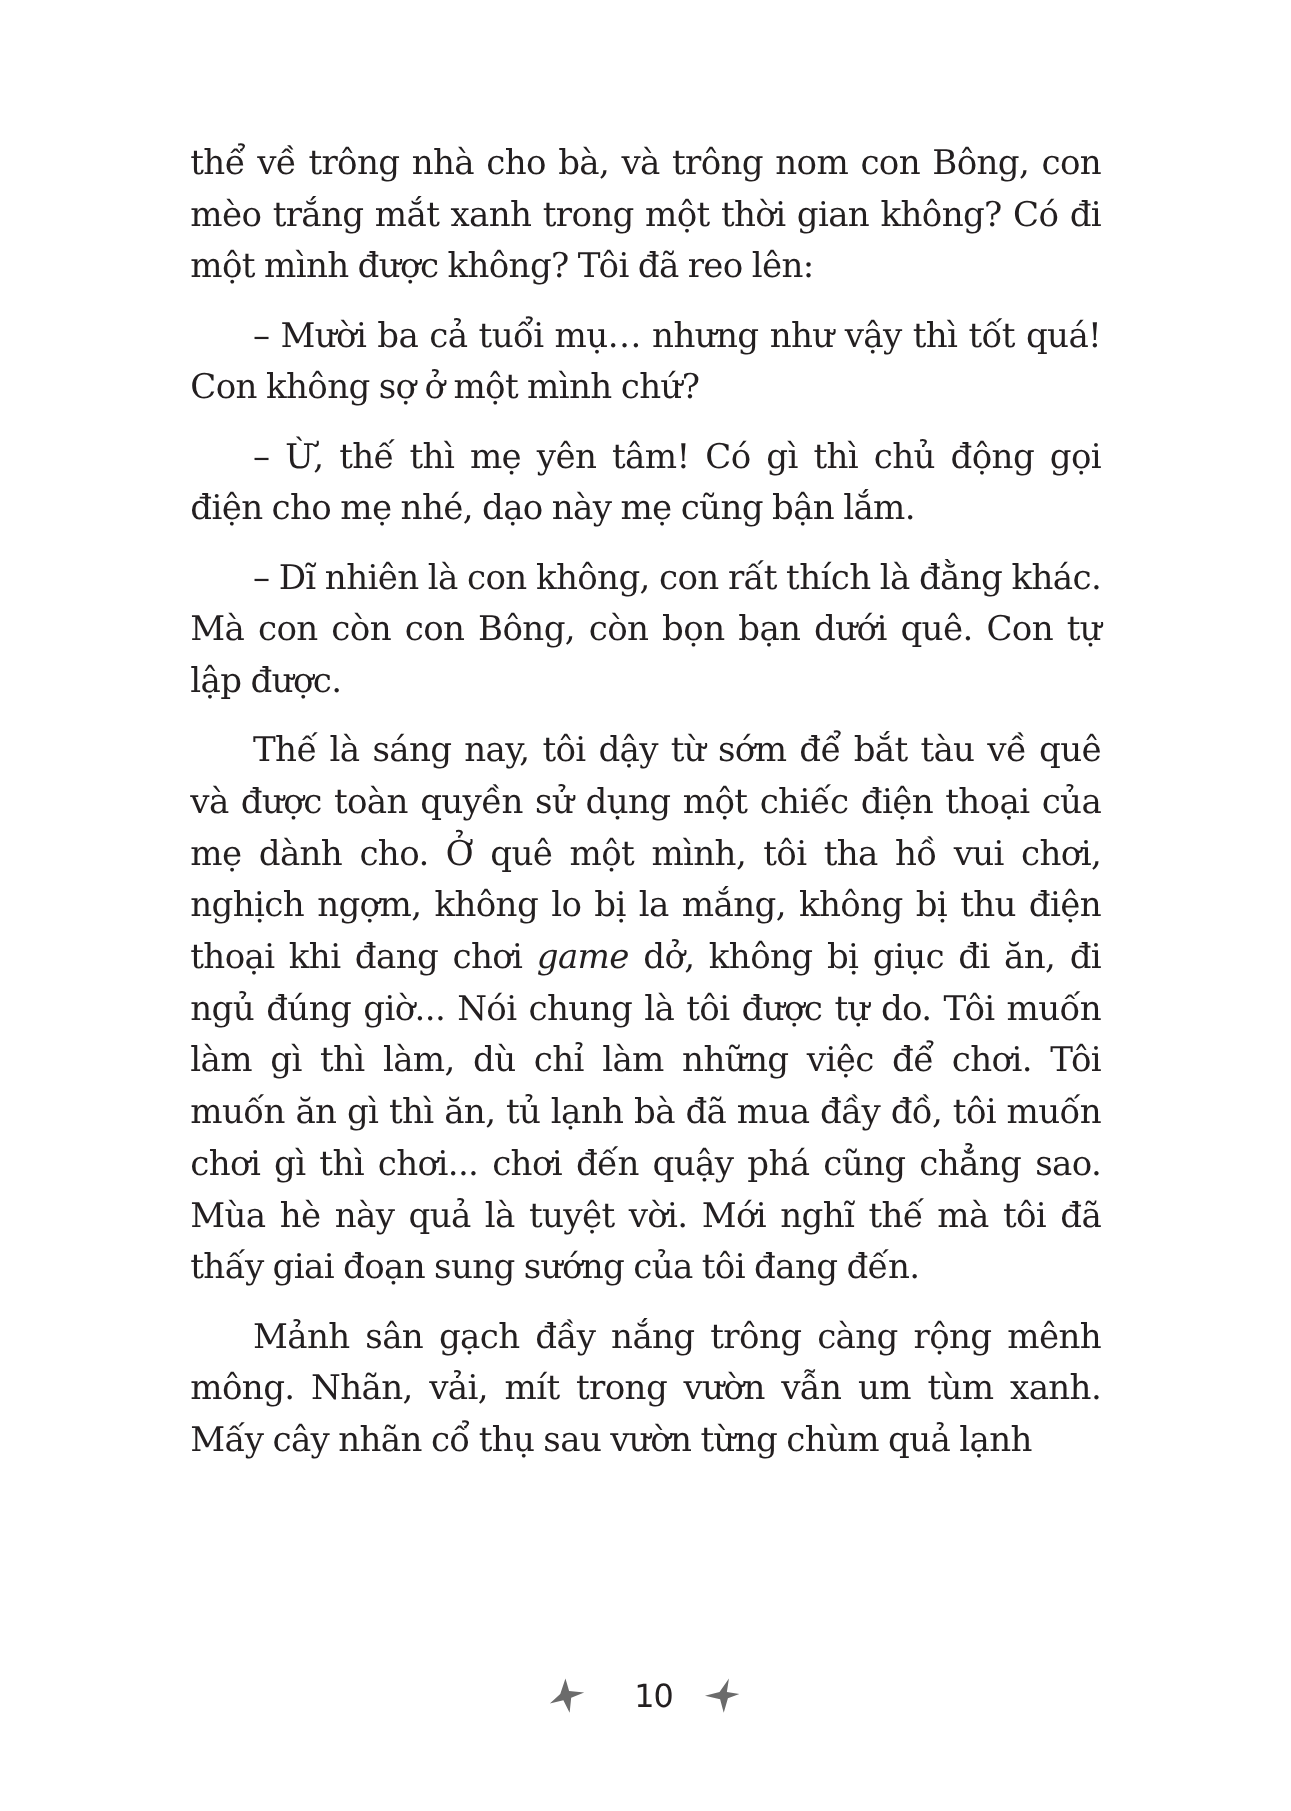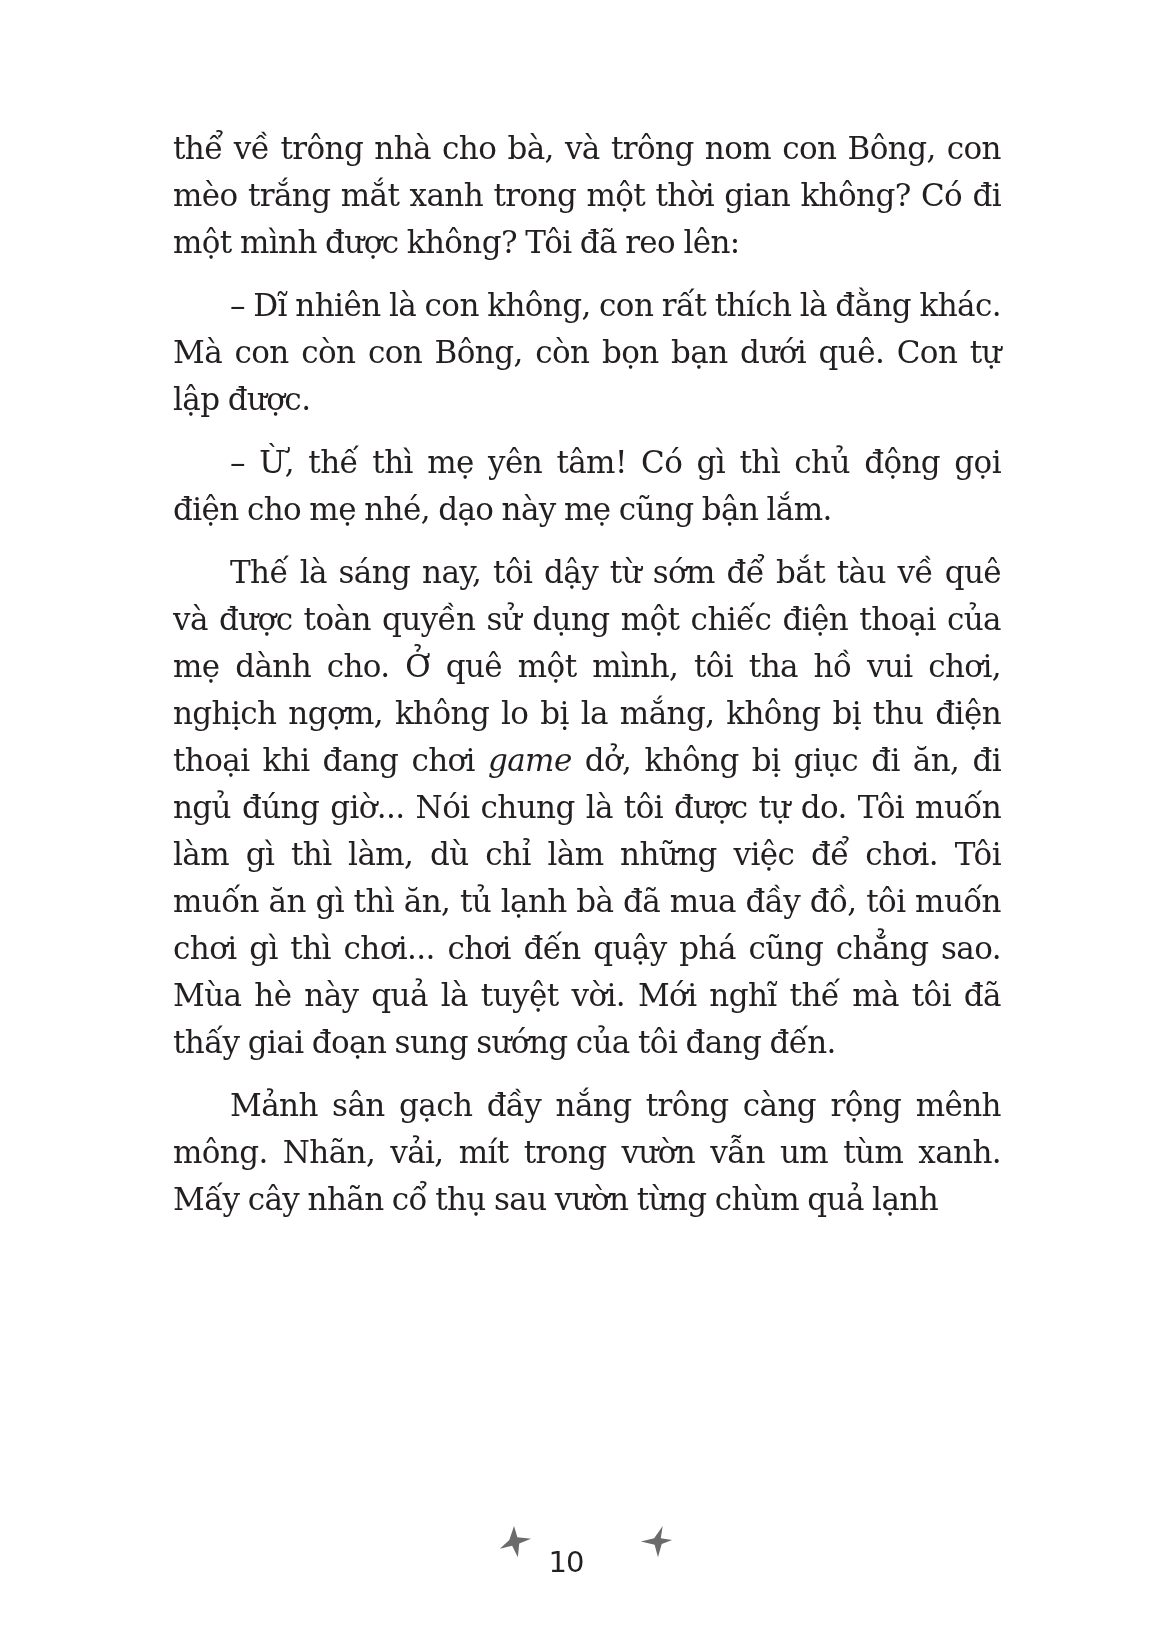--- a/index.html
+++ b/index.html
@@ -49,40 +49,40 @@
   .star {
     position: absolute;
     top: 6px;
     width: 38px;
     height: 36px;
   }
   .star.left { left: 496px; }
   .star.right { left: 638px; }
   .page-number {
     position: absolute;
-    left: 536px;
+    left: 564px;
     top: 0;
     width: 60px;
     text-align: center;
     font-family: "DejaVu Sans", sans-serif;
     font-size: 29px;
     line-height: 48px;
     color: #231f20;
     letter-spacing: -1px;
-    margin-top: 20px;
   }
 </style>
 </head>
 <body>
 
 <div class="page">
   <div class="text-column">
     <p class="para no-indent">thể về trông nhà cho bà, và trông nom con Bông, con mèo trắng mắt xanh trong một thời gian không? Có đi một mình được không? Tôi đã reo lên:</p>
+    <p class="para">– Mười ba cả tuổi mụ… nhưng như vậy thì tốt quá! Con không sợ ở một mình chứ?</p>
+    <p class="para">– Ừ, thế thì mẹ yên tâm! Có gì thì chủ động gọi điện cho mẹ nhé, dạo này mẹ cũng bận lắm.</p>
     <p class="para">– Dĩ nhiên là con không, con rất thích là đằng khác. Mà con còn con Bông, còn bọn bạn dưới quê. Con tự lập được.</p>
-    <p class="para">– Ừ, thế thì mẹ yên tâm! Có gì thì chủ động gọi điện cho mẹ nhé, dạo này mẹ cũng bận lắm.</p>
     <p class="para"><span>Thế là sáng nay, tôi dậy từ sớm để bắt tàu về quê và được toàn quyền sử dụng một chiếc điện thoại của mẹ dành cho. Ở quê một mình, tôi tha hồ vui chơi, nghịch ngợm, không lo bị la mắng, không bị thu điện thoại khi đang chơi </span><em>game</em><span> dở, không bị giục đi ăn, đi ngủ đúng giờ... Nói chung là tôi được tự do. Tôi muốn làm gì thì làm, dù chỉ làm những việc để chơi. Tôi muốn ăn gì thì ăn, tủ lạnh bà đã mua đầy đồ, tôi muốn chơi gì thì chơi... chơi đến quậy phá cũng chẳng sao. Mùa hè này quả là tuyệt vời. Mới nghĩ thế mà tôi đã thấy giai đoạn sung sướng của tôi đang đến.</span></p>
     <p class="para">Mảnh sân gạch đầy nắng trông càng rộng mênh mông. Nhãn, vải, mít trong vườn vẫn um tùm xanh. Mấy cây nhãn cổ thụ sau vườn từng chùm quả lạnh</p>
   </div>
 
   <div class="footer">
     <svg class="star left" viewBox="0 0 40 38">
       <path d="M19 2 L22.5 14 L37 15.5 L24.5 20.5 L23 35 L17 23 L4 26 L14 17 Z" fill="#6b6b6b"></path>
     </svg>
     <div class="page-number">10</div>
     <svg class="star right" viewBox="0 0 40 38">

